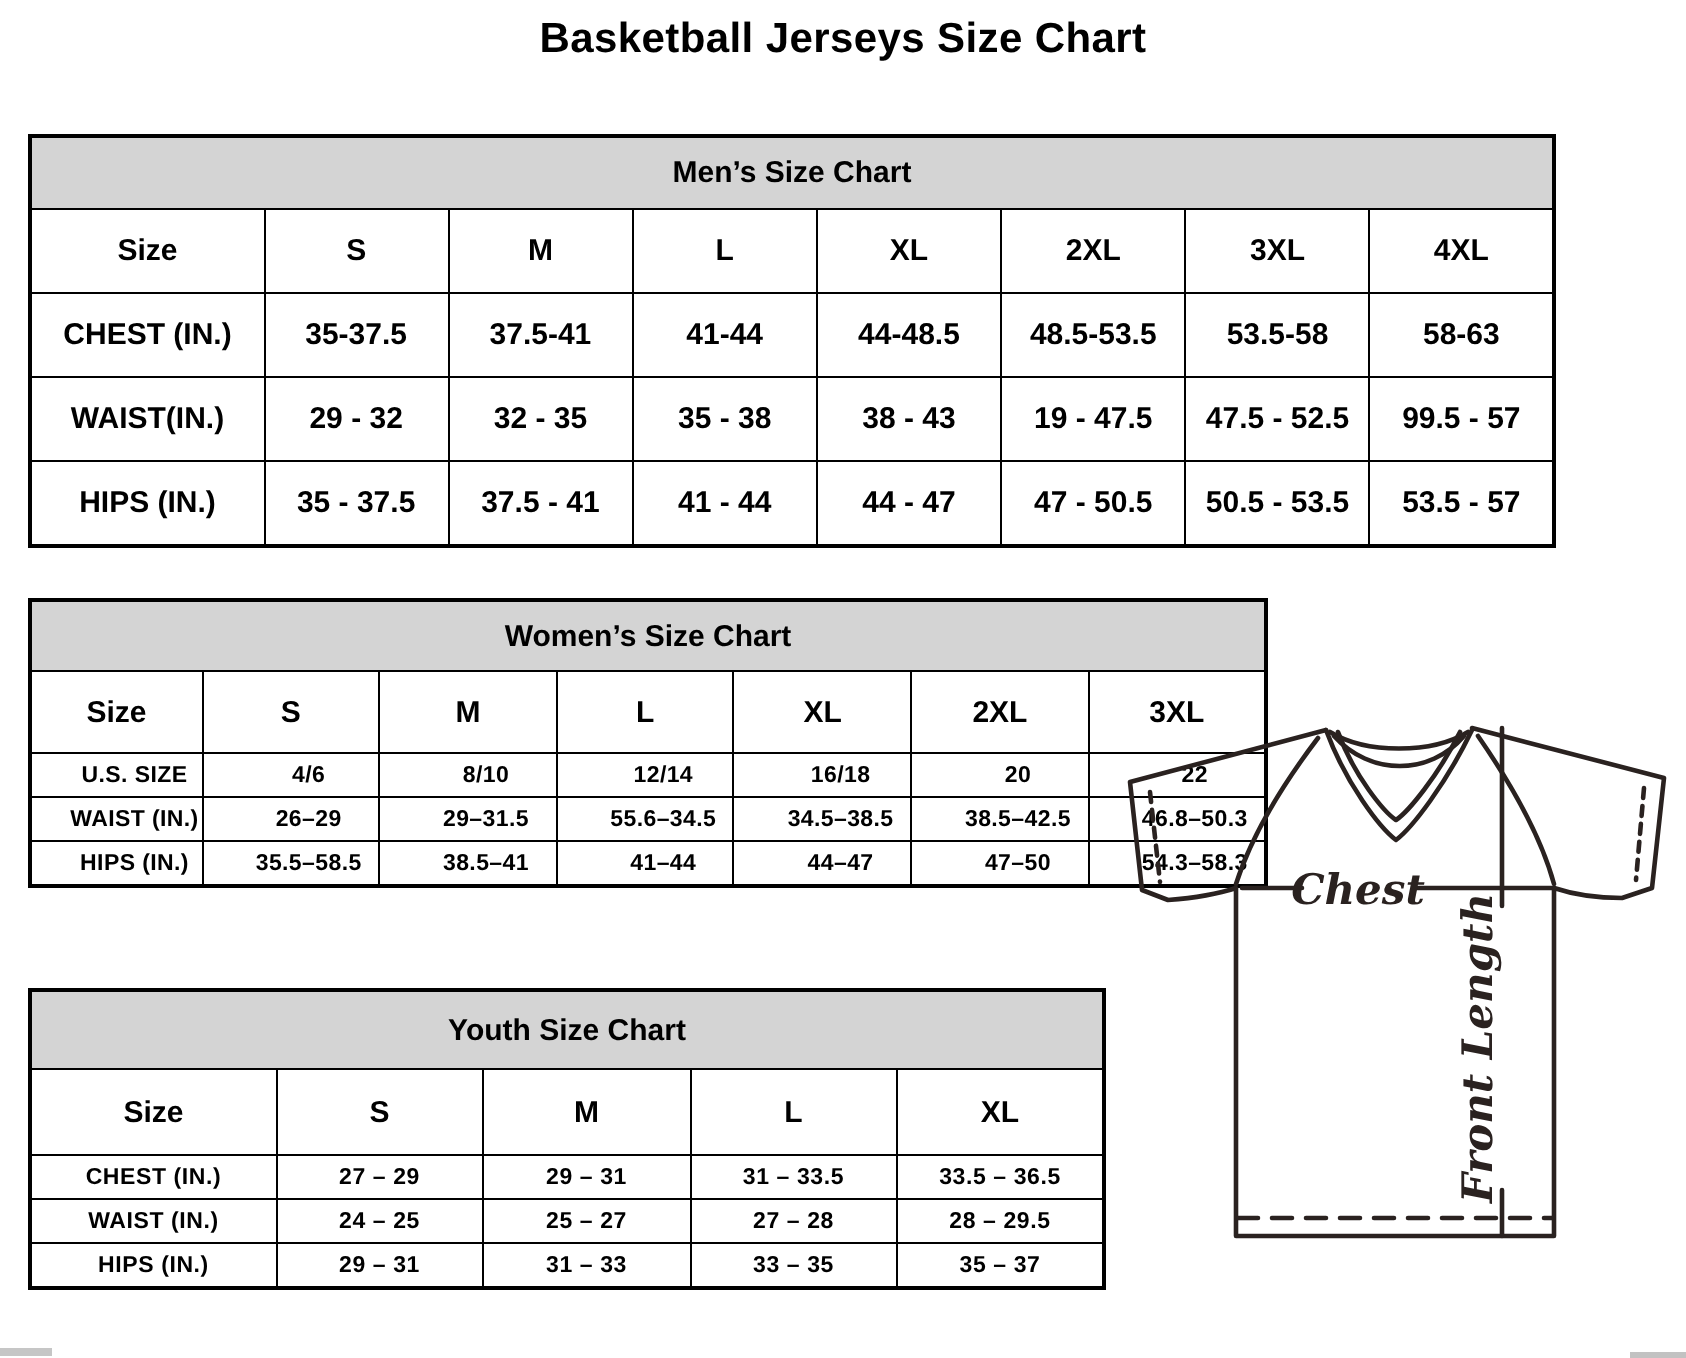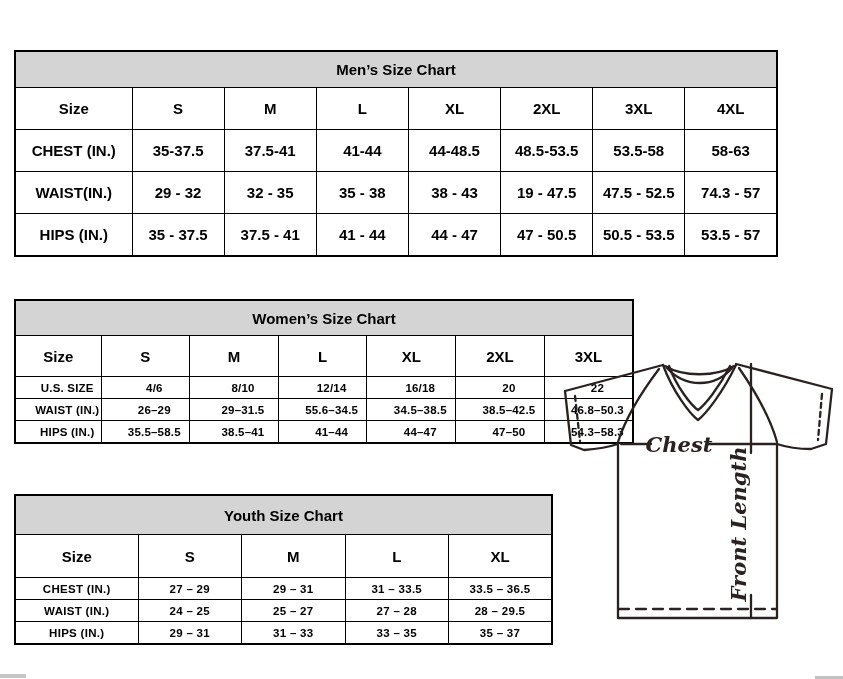--- a/index.html
+++ b/index.html
@@ -14,21 +14,21 @@
   table.size-table{
     position:absolute;border-collapse:collapse;table-layout:fixed;
     border:2px solid #000;background:#fff;
   }
   table.size-table th, table.size-table td{
     border:1px solid #000;text-align:center;vertical-align:middle;
     font-weight:bold;padding:0;
   }
   th.band{background:#d4d4d4;font-size:15px;}
   
-  table.mens{left:14px;top:50px;width:764px;border-radius:26px;}
+  table.mens{left:14px;top:67px;width:764px;border-radius:26px;}
   .mens th.band{height:35px;}
   .mens th.colhead{height:41px;font-size:15px;}
   .mens tbody td{height:41px;font-size:15px;}
   
   table.womens{left:14px;top:299px;width:620px;}
   .womens th.band{height:34px;}
   .womens th.colhead{height:40px;font-size:15px;}
   .womens tbody td{height:21px;font-size:11.5px;letter-spacing:0.2px;padding-left:18px;}
   
   table.youth{left:14px;top:494px;width:539px;}
@@ -45,20 +45,21 @@
   
   .scroll-frag{position:absolute;background:#c6c6c6;}
   .scroll-frag.left{left:0;top:674px;width:26px;height:4px;}
   .scroll-frag.right{left:815px;top:676px;width:28px;height:3px;background:#c2c2c2;}
 </style>
 </head>
 <body>
 
 <div class="canvas">
 
+  <div class="page-title">Basketball Jerseys Size Chart</div>
 
   <table class="size-table mens">
       <colgroup>
         <col style="width: 117px;">
         <col>
         <col>
         <col>
         <col>
         <col>
         <col>
@@ -91,21 +92,21 @@
           <td>58-63</td>
         </tr>
         <tr>
           <td>WAIST(IN.)</td>
           <td>29 - 32</td>
           <td>32 - 35</td>
           <td>35 - 38</td>
           <td>38 - 43</td>
           <td>19 - 47.5</td>
           <td>47.5 - 52.5</td>
-          <td>74.3 - 57</td>
+          <td>99.5 - 57</td>
         </tr>
         <tr>
           <td>HIPS (IN.)</td>
           <td>35 - 37.5</td>
           <td>37.5 - 41</td>
           <td>41 - 44</td>
           <td>44 - 47</td>
           <td>47 - 50.5</td>
           <td>50.5 - 53.5</td>
           <td>53.5 - 57</td>

